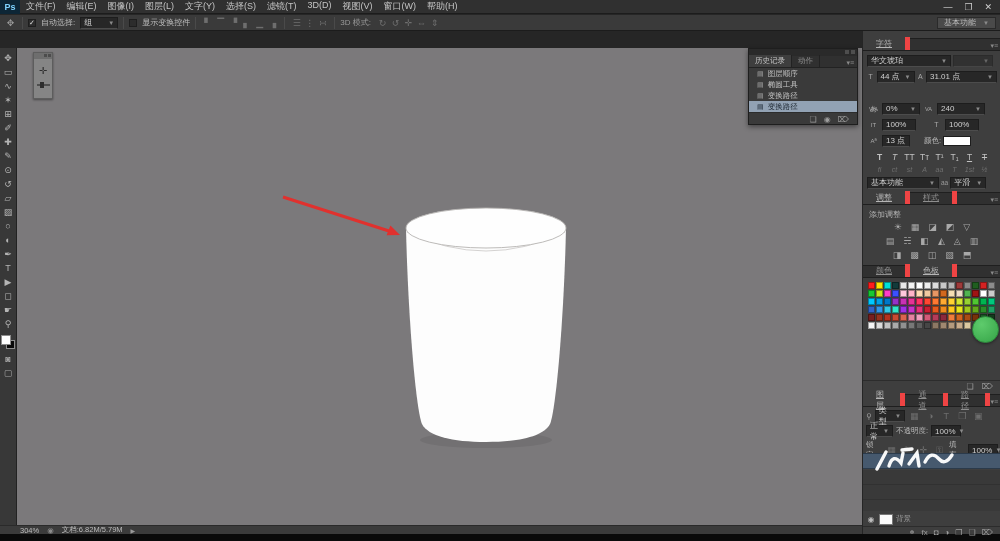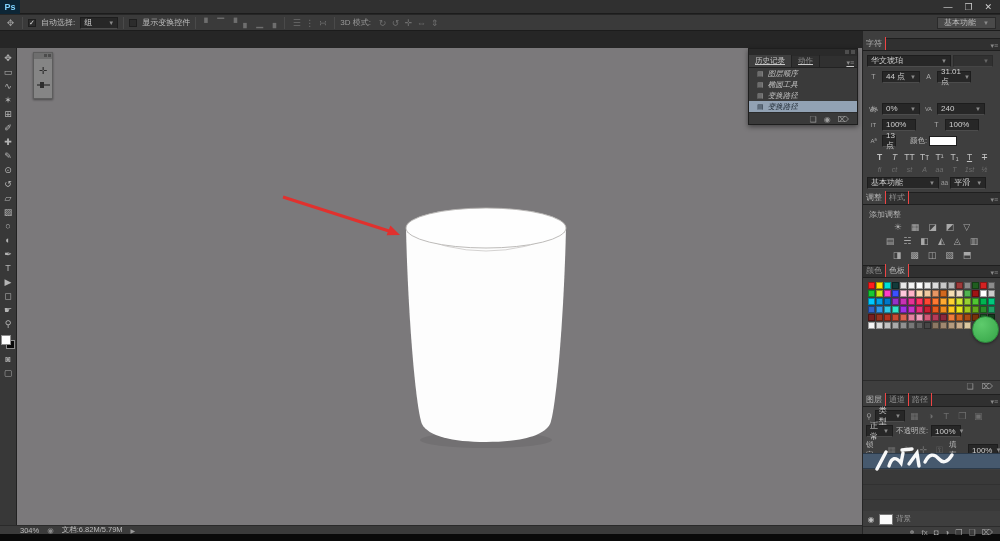--- a/index.html
+++ b/index.html
@@ -38,21 +38,21 @@
   .fw-head i{width:3px;height:3px;background:#4c4c4c;display:block;}
   .fw-icon{height:22px;display:flex;align-items:center;justify-content:center;color:#2e2e2e;font-size:10px;}
   .fw-slider{margin:3px auto 0;width:13px;height:2px;background:#4f4f4f;position:relative;}
   .fw-slider i{position:absolute;left:3px;top:-2px;width:4px;height:6px;background:#2e2e2e;display:block;}
   
   .statusbar{left:0;top:525px;width:862px;height:9px;background:#3b3b3b;border-top:1px solid #2a2a2a;display:flex;align-items:center;font-size:7.5px;color:#bdbdbd;gap:8px;padding-left:20px;}
   .bottom-black{left:0;top:534px;width:1000px;height:7px;background:#0a0a0a;}
   
   .dock{left:862px;top:31px;width:138px;height:503px;background:#3e3e3e;border-left:1px solid #252525;}
   .phdr{position:absolute;left:0;width:138px;height:13px;background:#303030;border-top:1px solid #1f1f1f;border-bottom:1px solid #1f1f1f;display:flex;align-items:flex-end;font-size:8px;color:#b5b5b5;}
-  .phdr .tab{padding:1px 3px;height:13px;display:flex;align-items:center;background:#3e3e3e;border-right:1px solid #ef4444;}
+  .phdr .tab{padding:1px 13px;height:13px;display:flex;align-items:center;background:#3e3e3e;border-right:5px solid #ef4444;text-decoration:underline;}
   .phdr .tab.off{background:transparent;color:#8e8e8e;}
   .pmenu{margin-left:auto;color:#8a8a8a;font-size:7px;padding-right:3px;}
   .crow{position:absolute;left:4px;width:130px;height:13px;display:flex;align-items:center;gap:2px;font-size:7.5px;color:#b9b9b9;}
   .crow .lbl{width:13px;text-align:center;color:#a9a9a9;font-size:7px;}
   .crow .well{flex:0 0 auto;}
   #tstyle-icons,#ot-icons{display:flex;gap:3px;justify-content:center;width:100%;}
   #tstyle-icons .ti{font-size:8.5px;color:#c2c2c2;width:12px;text-align:center;}
   .ti.b{font-weight:bold;}.ti.i{font-style:italic;}.ti.u{text-decoration:underline;}.ti.s{text-decoration:line-through;}
   #ot-icons .ti{font-size:7px;color:#6f6f6f;width:12px;text-align:center;font-style:italic;}
   .adj-row{position:absolute;left:8px;width:122px;display:flex;gap:9px;justify-content:center;}
@@ -63,39 +63,52 @@
   
   .lrow{position:absolute;left:3px;width:132px;display:flex;align-items:center;gap:3px;font-size:7.5px;color:#b9b9b9;}
   .layers-empty{position:absolute;left:0;width:138px;background:repeating-linear-gradient(to bottom,#393939 0 14px,#313131 14px 15px);}
   .layer-sel{position:absolute;left:0;width:138px;height:16px;background:#46596e;border-top:1px solid #2b3a4a;border-bottom:1px solid #2b3a4a;}
   .thumb{width:14px;height:11px;background:#fbfbfb;border:1px solid #777;}
   .eye{color:#bdbdbd;font-size:8px;width:10px;text-align:center;}
   
   .history{left:748px;top:48px;width:110px;height:77px;background:#3a3a3a;border:1px solid #1e1e1e;box-shadow:0 2px 5px rgba(0,0,0,.45);}
   .hgrip{height:7px;background:#2a2a2a;display:flex;justify-content:flex-end;gap:2px;padding:1px 2px;}
   .hgrip i{width:4px;height:4px;background:#4e4e4e;display:block;}
-  .htabs{height:12px;background:#303030;border-bottom:1px solid #222;display:flex;align-items:flex-end;font-size:7.5px;text-decoration:underline;}
+  .htabs{height:12px;background:#303030;border-bottom:1px solid #222;display:flex;align-items:flex-end;font-size:7.5px;}
   .htabs .tab{padding:0 6px;height:12px;display:flex;align-items:center;background:#3e3e3e;border-right:1px solid #222;}
   .htabs .tab.off{background:transparent;color:#8e8e8e;}
   #history-items{position:relative;}
-  #history-items .hrow{height:11px;display:flex;align-items:center;gap:4px;padding-left:8px;font-size:7.5px;color:#c2c2c2;font-style:italic;}
+  #history-items .hrow{height:11px;display:flex;align-items:center;gap:4px;padding-left:8px;font-size:7.5px;color:#c2c2c2;}
   #history-items .hrow .hicn{font-size:7px;color:#9a9a9a;}
   #history-items .hrow.sel{background:#92a2b4;color:#1c2630;}
   #history-items .hrow.sel .hicn{color:#2c3844;}
   .hbot{height:13px;border-top:1px solid #2c2c2c;display:flex;align-items:center;justify-content:flex-end;gap:7px;padding-right:8px;color:#9d9d9d;font-size:8px;}
   .green-badge{left:972px;top:316px;width:27px;height:27px;border-radius:50%;background:radial-gradient(circle at 35% 30%,#5ecb6c,#35a447);border:1px solid #2c8f3c;box-shadow:0 1px 3px rgba(0,0,0,.4);}
   .scribble{pointer-events:none;}
 </style>
 </head>
 <body>
 
 <div class="app">
 
   <div class="abs menubar">
     <div class="ps-logo">Ps</div>
+    <nav id="menu-items">
+        <span class="menu">文件(F)</span>
+        <span class="menu">编辑(E)</span>
+        <span class="menu">图像(I)</span>
+        <span class="menu">图层(L)</span>
+        <span class="menu">文字(Y)</span>
+        <span class="menu">选择(S)</span>
+        <span class="menu">滤镜(T)</span>
+        <span class="menu">3D(D)</span>
+        <span class="menu">视图(V)</span>
+        <span class="menu">窗口(W)</span>
+        <span class="menu">帮助(H)</span>
+      </nav>
     <div class="win-controls" id="win-controls">
         <span class="wc">—</span>
         <span class="wc">❐</span>
         <span class="wc">✕</span>
       </div>
   </div>
 
   <div class="abs optionsbar">
     <span class="ico">✥</span>
     <span class="sep"></span>
@@ -201,21 +214,21 @@
           <span class="dd">▼</span>
         </span>
     </div>
     <div class="crow" style="top:39px">
       <span class="lbl">T</span>
       <span class="well" style="width:38px">
           <span>44 点</span>
           <span class="dd">▼</span>
         </span>
       <span class="lbl">A</span>
-      <span class="well" style="width:34px">
+      <span class="well" style="width:71px">
           <span>31.01 点</span>
           <span class="dd">▼</span>
         </span>
     </div>
     <div class="crow" style="top:71px">
       <span class="lbl" style="font-size:5.5px">V/A</span>
       <span class="well" style="width:38px">
           <span></span>
           <span class="dd">▼</span>
         </span>
@@ -237,21 +250,21 @@
       <span class="well" style="width:34px">
           <span>100%</span>
         </span>
       <span class="lbl" style="margin-left:12px">T</span>
       <span class="well" style="width:34px">
           <span>100%</span>
         </span>
     </div>
     <div class="crow" style="top:103px">
       <span class="lbl" style="font-size:6px">Aª</span>
-      <span class="well" style="width:14px">
+      <span class="well" style="width:28px">
           <span>13 点</span>
         </span>
       <span style="margin-left:12px">颜色:</span>
       <span style="width:28px;height:10px;background:#fff;border:1px solid #1d1d1d;display:inline-block"></span>
     </div>
     <div class="crow" style="top:119px">
         <span id="tstyle-icons">
           <span class="ti b">T</span>
           <span class="ti i">T</span>
           <span class="ti">TT</span>

